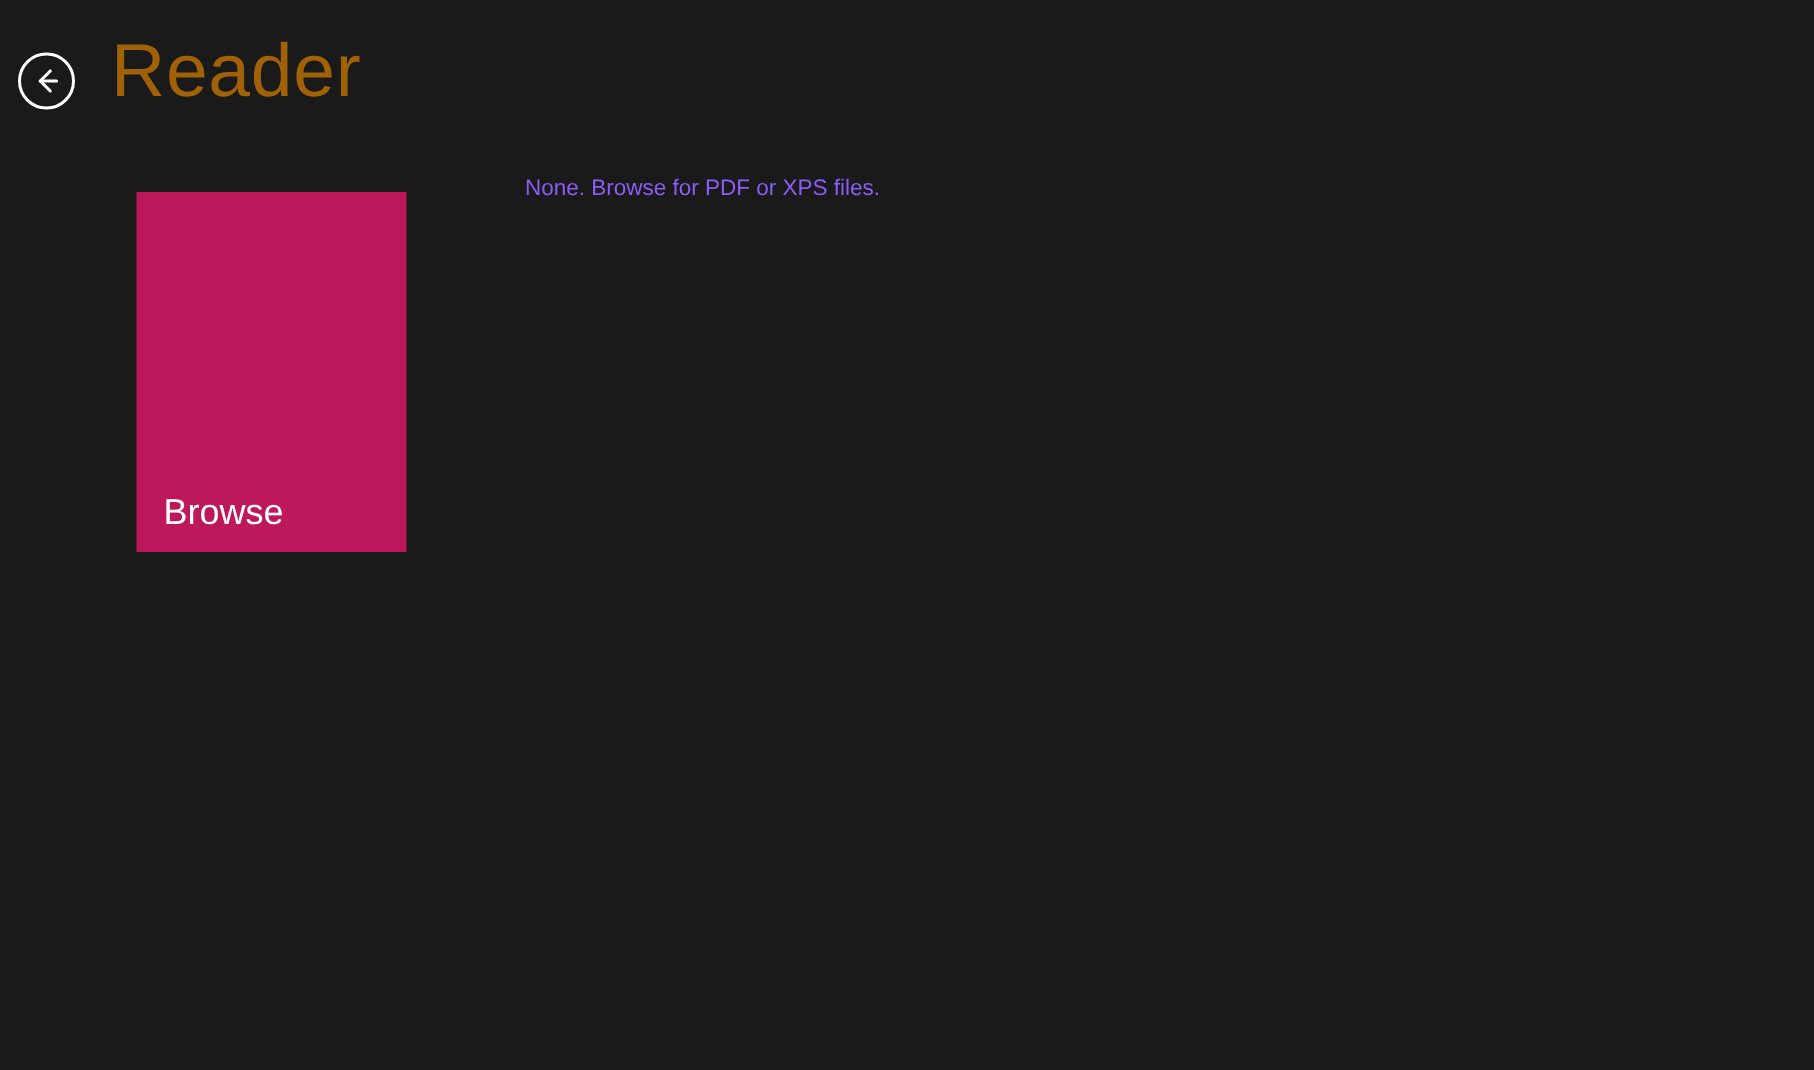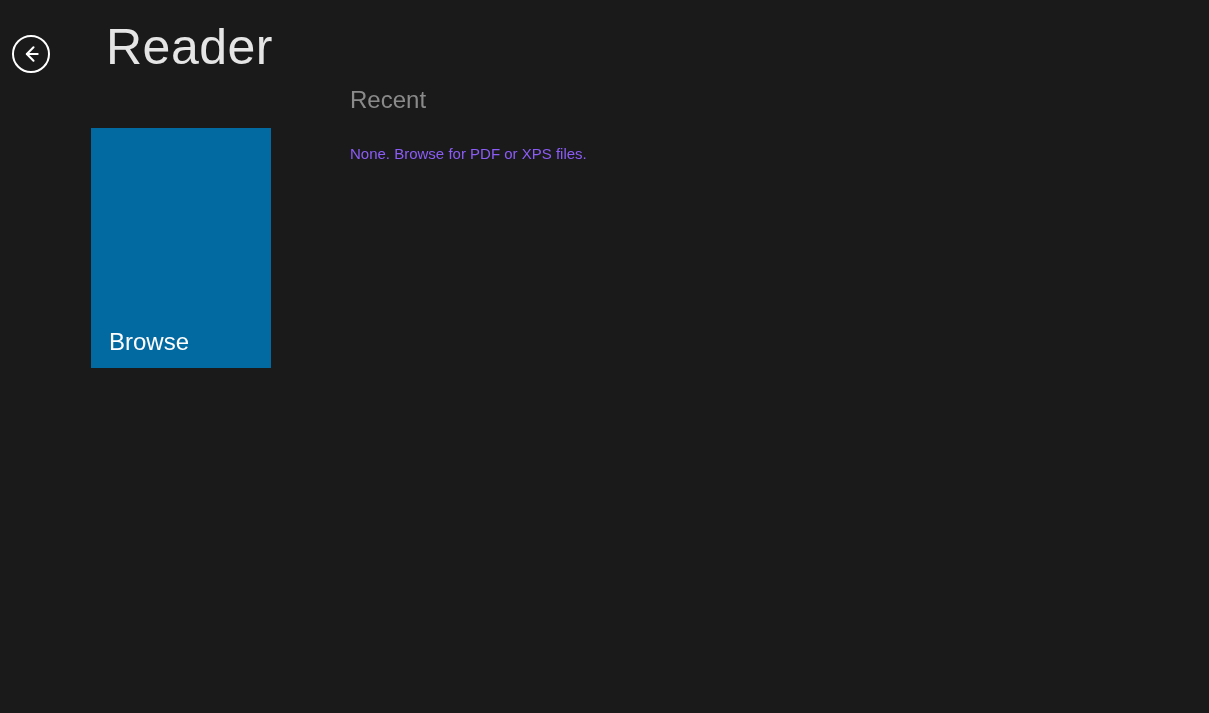--- a/index.html
+++ b/index.html
@@ -33,35 +33,35 @@
       cursor: pointer;
       margin-top: 14px;
     }
     .back-button svg {
       width: 20px;
       height: 20px;
     }
     .app-title {
       font-size: 50px;
       font-weight: 200;
-      color: #e5e5e5;
-      margin-left: 56px;
+      color: #a16207;
+      margin-left: 24px;
       letter-spacing: 0.5px;
     }
     .content {
       display: flex;
       margin-top: 10px;
     }
     .browse-section {
       margin-left: 91px;
     }
     .browse-tile {
       width: 180px;
       height: 240px;
-      background-color: #0369a1;
+      background-color: #be185d;
       position: relative;
       cursor: pointer;
       margin-top: 42px;
     }
     .browse-label {
       position: absolute;
       bottom: 12px;
       left: 18px;
       font-size: 24px;
       font-weight: 300;
@@ -96,16 +96,15 @@
   <h1 class="app-title">Reader</h1>
 </div>
 
 <div class="content">
   <div class="browse-section">
     <div class="browse-tile">
       <span class="browse-label">Browse</span>
     </div>
   </div>
   <div class="recent-section">
-    <h2 class="recent-heading">Recent</h2>
     <p class="recent-empty-text">None. Browse for PDF or XPS files.</p>
   </div>
 </div>
 
 </body></html>

